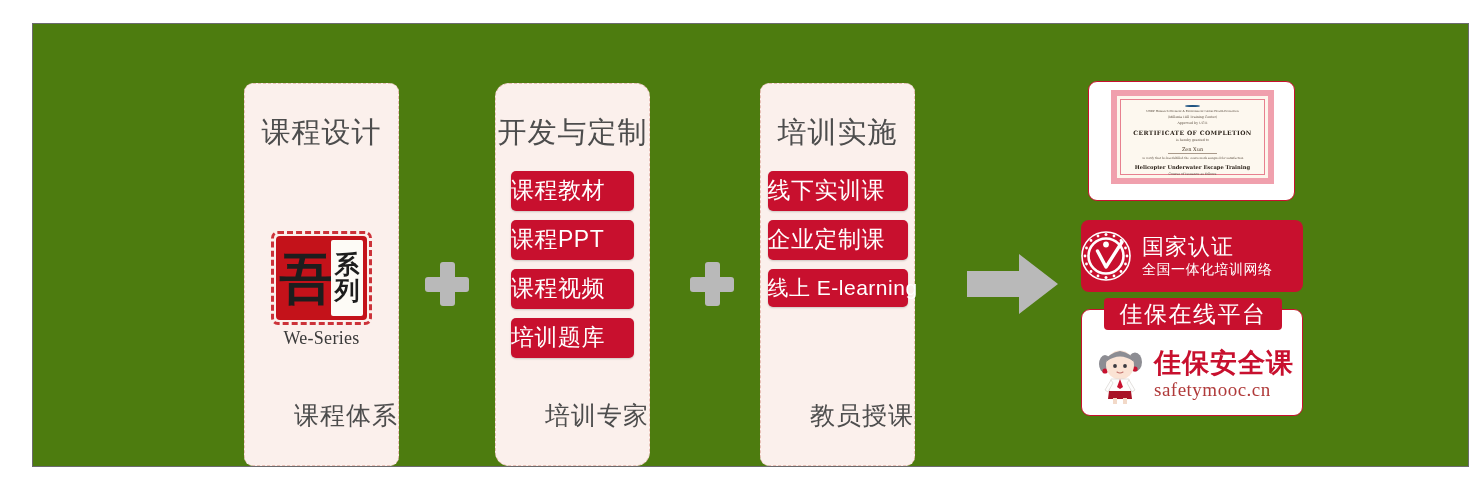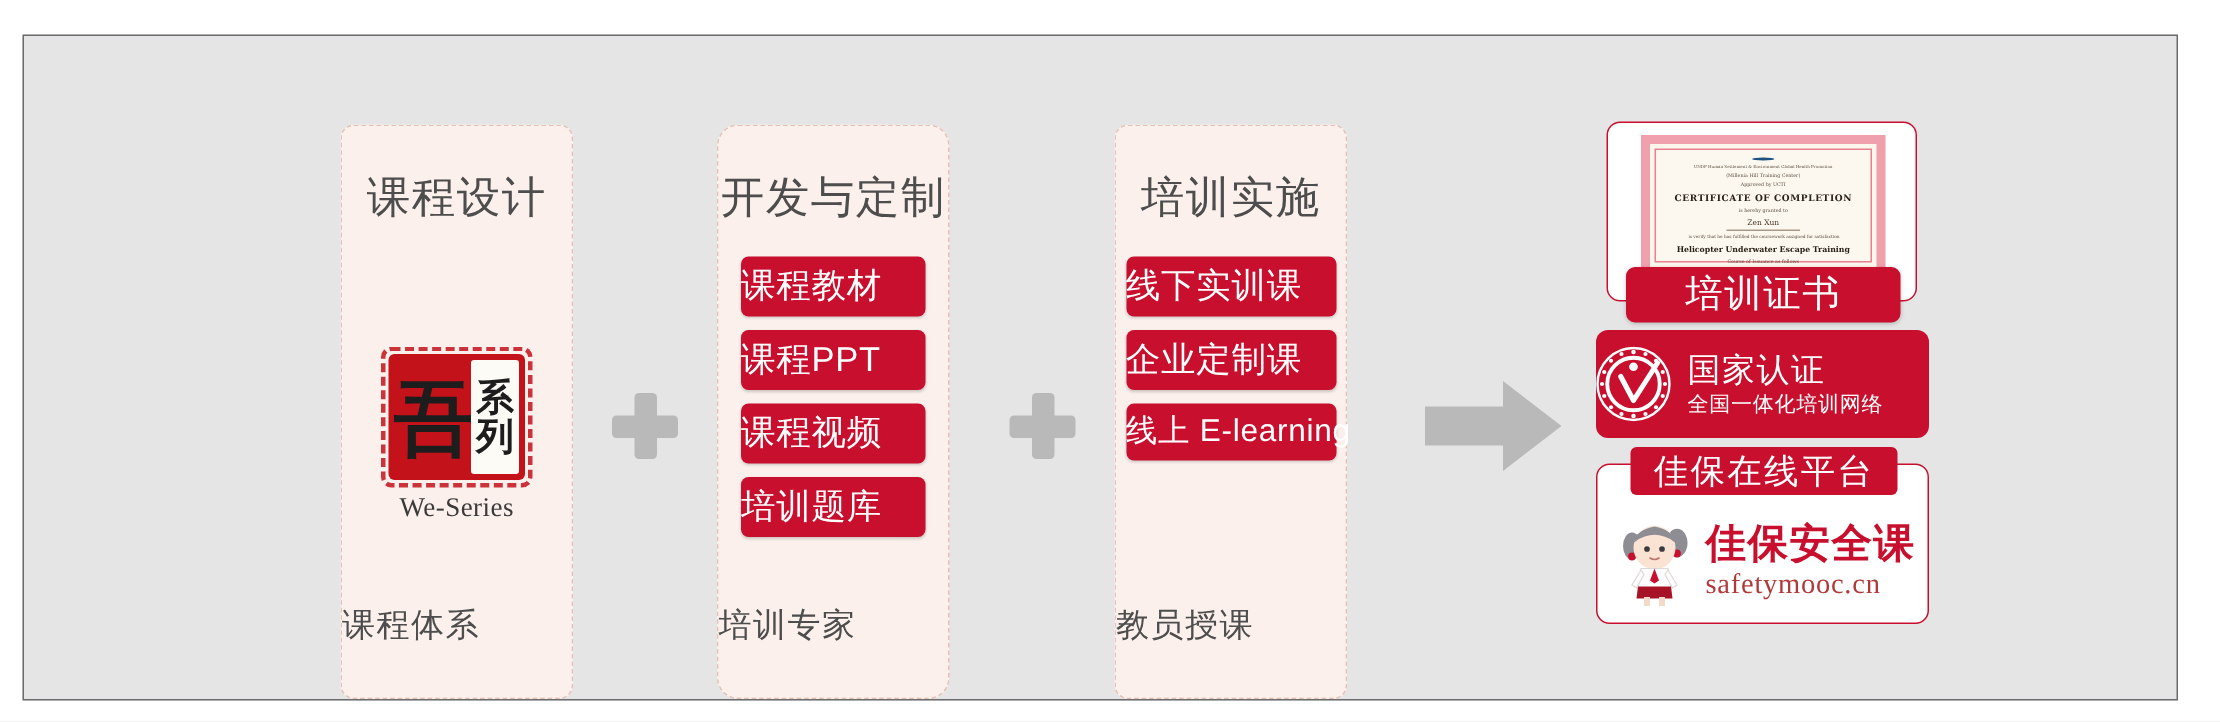--- a/index.html
+++ b/index.html
@@ -3,46 +3,46 @@
 <meta charset="utf-8">
 <style>
   html,body{margin:0;padding:0;}
   body{
     width:1480px;height:481px;
     background:#ffffff;
     font-family:"Liberation Sans","DejaVu Sans",sans-serif;
     overflow:hidden;
   }
   .frame{
-    position:absolute;left:15px;top:23px;
+    position:absolute;left:32px;top:23px;
     width:1437px;height:444px;
     border:1.5px solid #6b6b6e;
-    background:#e5e5e5;
+    background:#4d7c0f;
     box-sizing:border-box;
   }
   
   .pillar{
     position:absolute;top:59px;width:155px;height:383px;
     background:#fbf0ec;
     border:1.5px dashed #e8bfb5;
     border-radius:9px;
     box-sizing:border-box;
     display:flex;flex-direction:column;align-items:center;
   }
   .pillar.p1{left:211px;}
   .pillar.p2{left:462px;border-radius:14px;}
   .pillar.p3{left:727px;}
   .pillar-title{
     margin-top:34px;
     font-size:29px;color:#4d4d4d;letter-spacing:1px;
     line-height:1;white-space:nowrap;
   }
   .pillar-footer{
-    position:absolute;bottom:33px;left:0;right:0;text-align:left;
-    font-size:22px;color:#4d4d4d;letter-spacing:1px;white-space:nowrap;
+    position:absolute;bottom:33px;left:0;right:0;text-align:right;
+    font-size:25px;color:#4d4d4d;letter-spacing:1px;white-space:nowrap;
   }
   .chips{
     margin-top:24px;display:flex;flex-direction:column;gap:9px;align-items:center;
   }
   .chip{
     background:#c8102e;
     color:#ffffff;
     border-radius:5px;
     font-size:23px;
     line-height:1;
@@ -244,21 +244,20 @@
           <div class="cert-title">CERTIFICATE OF COMPLETION</div>
           <div class="cert-tiny">is hereby granted to</div>
           <div class="cert-name">Zen Xun</div>
           <div class="cert-tiny" style="transform:scale(.9);">is verify that he has fulfilled the coursework assigned for satisfaction</div>
           <div class="cert-course">Helicopter Underwater Escape Training</div>
           <div class="cert-tiny">Course of Issuance as follows</div>
           <div class="cert-tiny">4 Hrs on an accredited Board of Education</div>
 
         </div>
       </div>
-      <div class="cert-banner">培训证书</div>
     </div>
 
     <div class="card-nation">
       <div class="emblem">
         <svg width="50" height="50" viewBox="0 0 50 50">
           <circle cx="25" cy="25" r="24" fill="none" stroke="#ffffff" stroke-width="1.6"></circle>
           <circle cx="25" cy="25" r="17.5" fill="none" stroke="#ffffff" stroke-width="2.6"></circle>
           <g fill="#ffffff">
             <circle cx="25" cy="3.6" r="1.5"></circle>
               <circle cx="33" cy="5" r="1.4"></circle>

